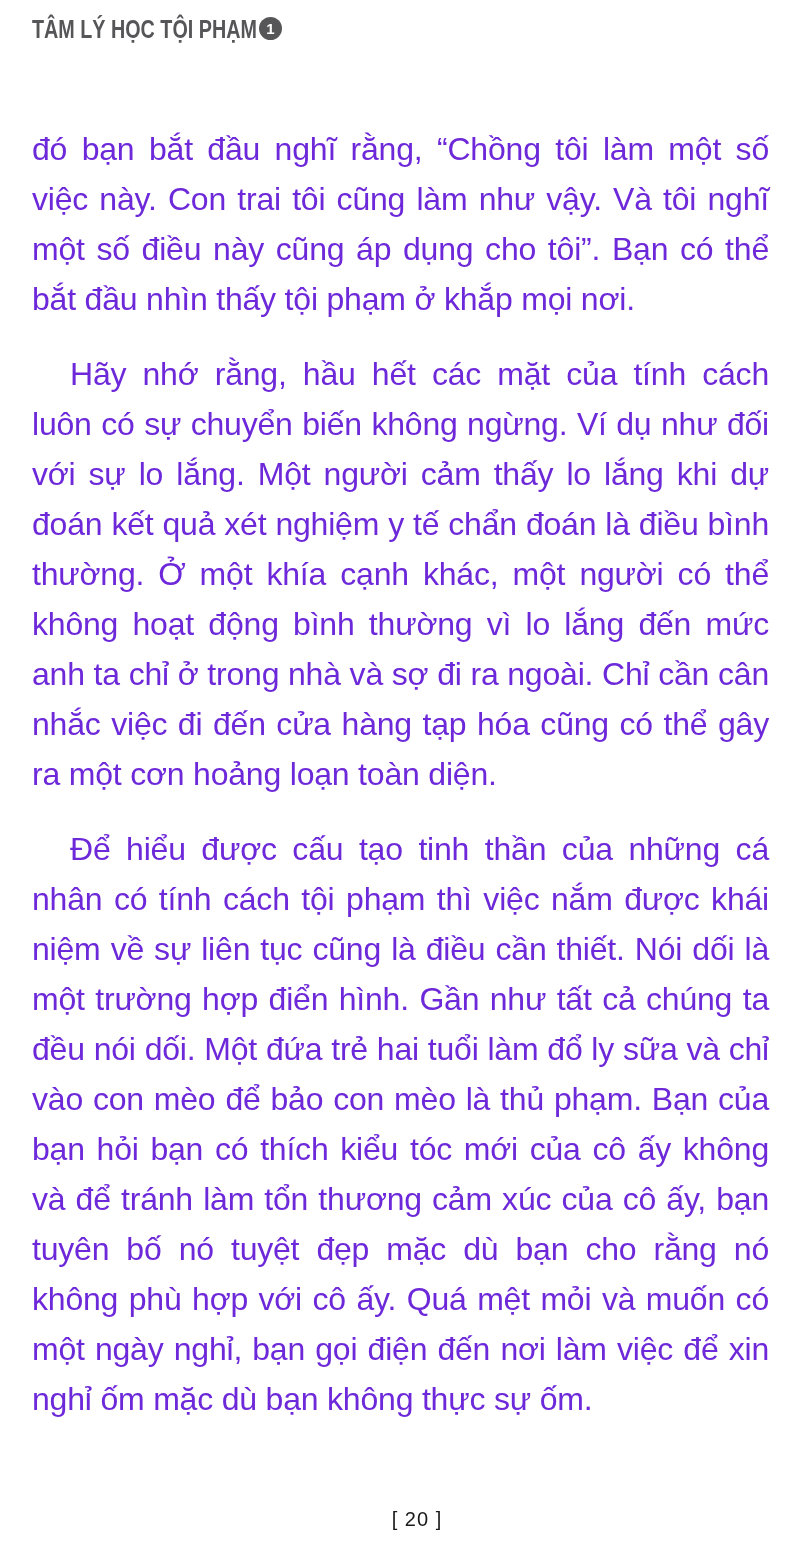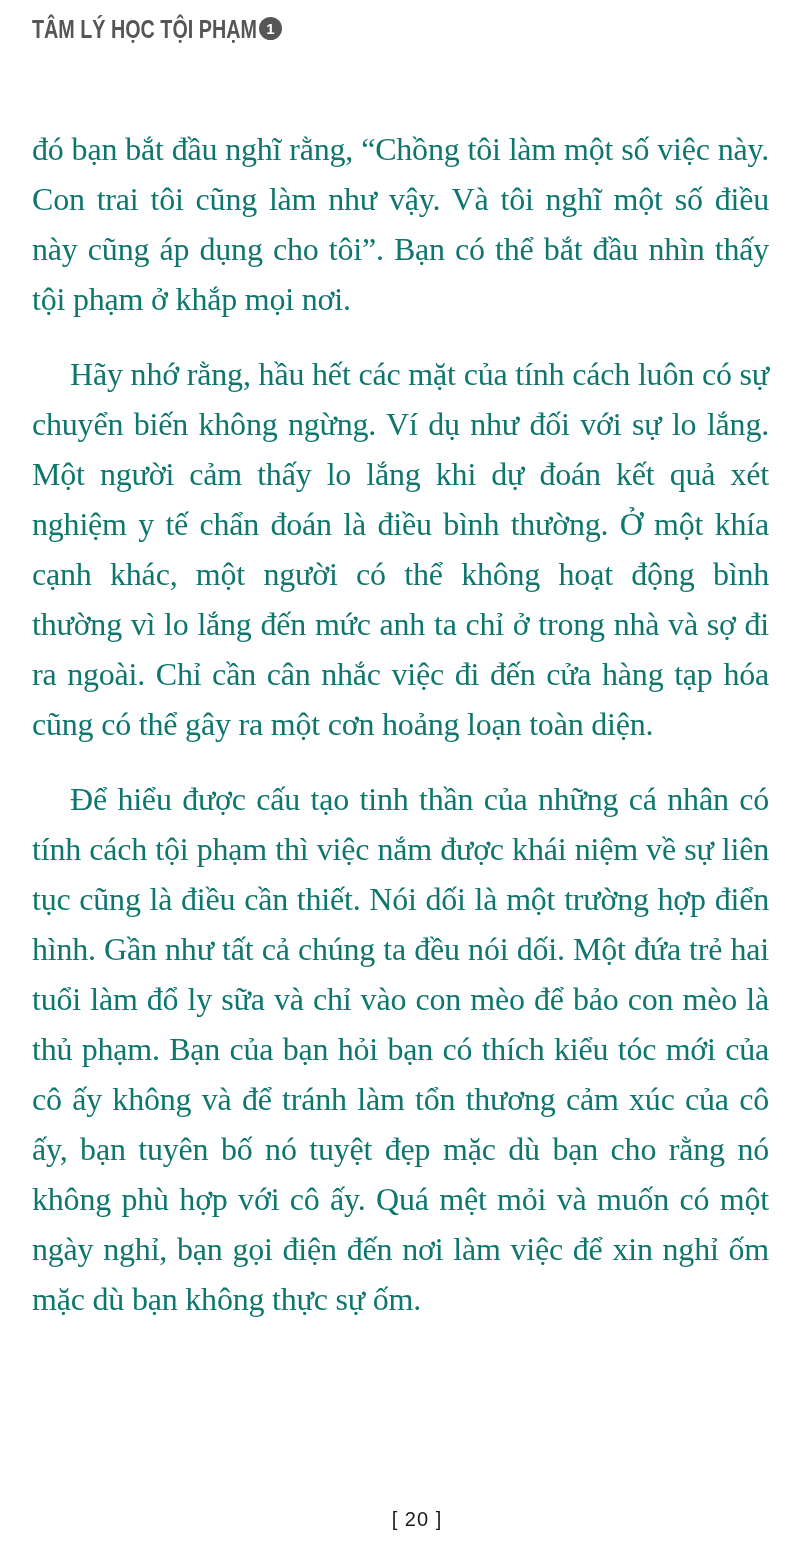--- a/index.html
+++ b/index.html
@@ -48,24 +48,24 @@
     font-size: 15px;
     line-height: 23px;
     text-align: center;
   }
   
   .body-text {
     position: absolute;
     left: 32px;
     top: 124px;
     width: 737px;
-    font-family: Liberation Serif, serif;
+    font-family: Liberation Sans, sans-serif;
     font-size: 32px;
     line-height: 50px;
-    color: #0f766e;
+    color: #6d28d9;
     text-align: justify;
     letter-spacing: -0.2px;
     hyphens: none;
   }
   .body-text p {
     margin: 0 0 25px 0;
   }
   .body-text p.indent {
     text-indent: 38px;
     margin-top: 22px;

